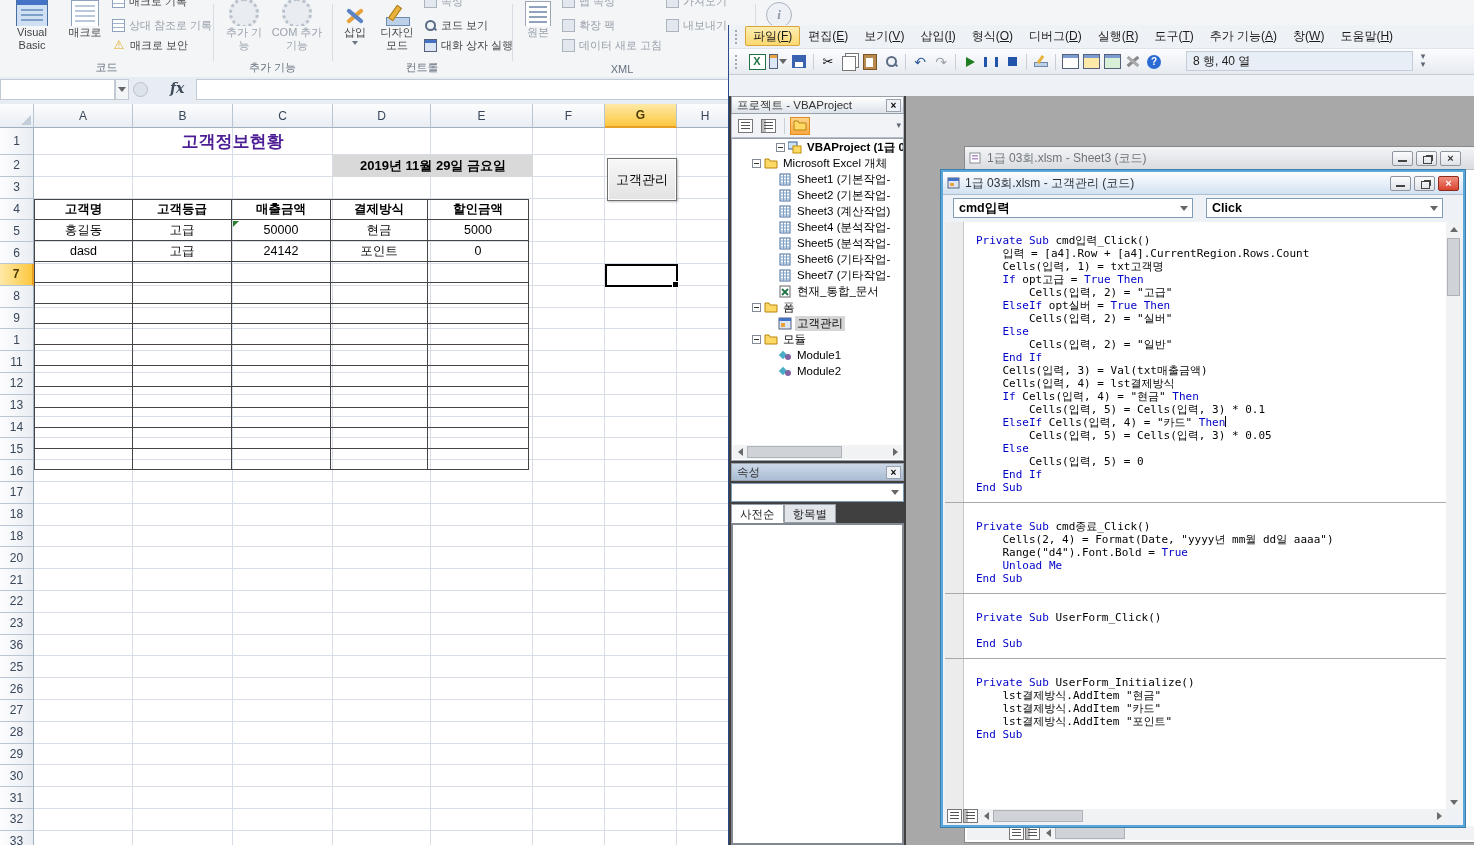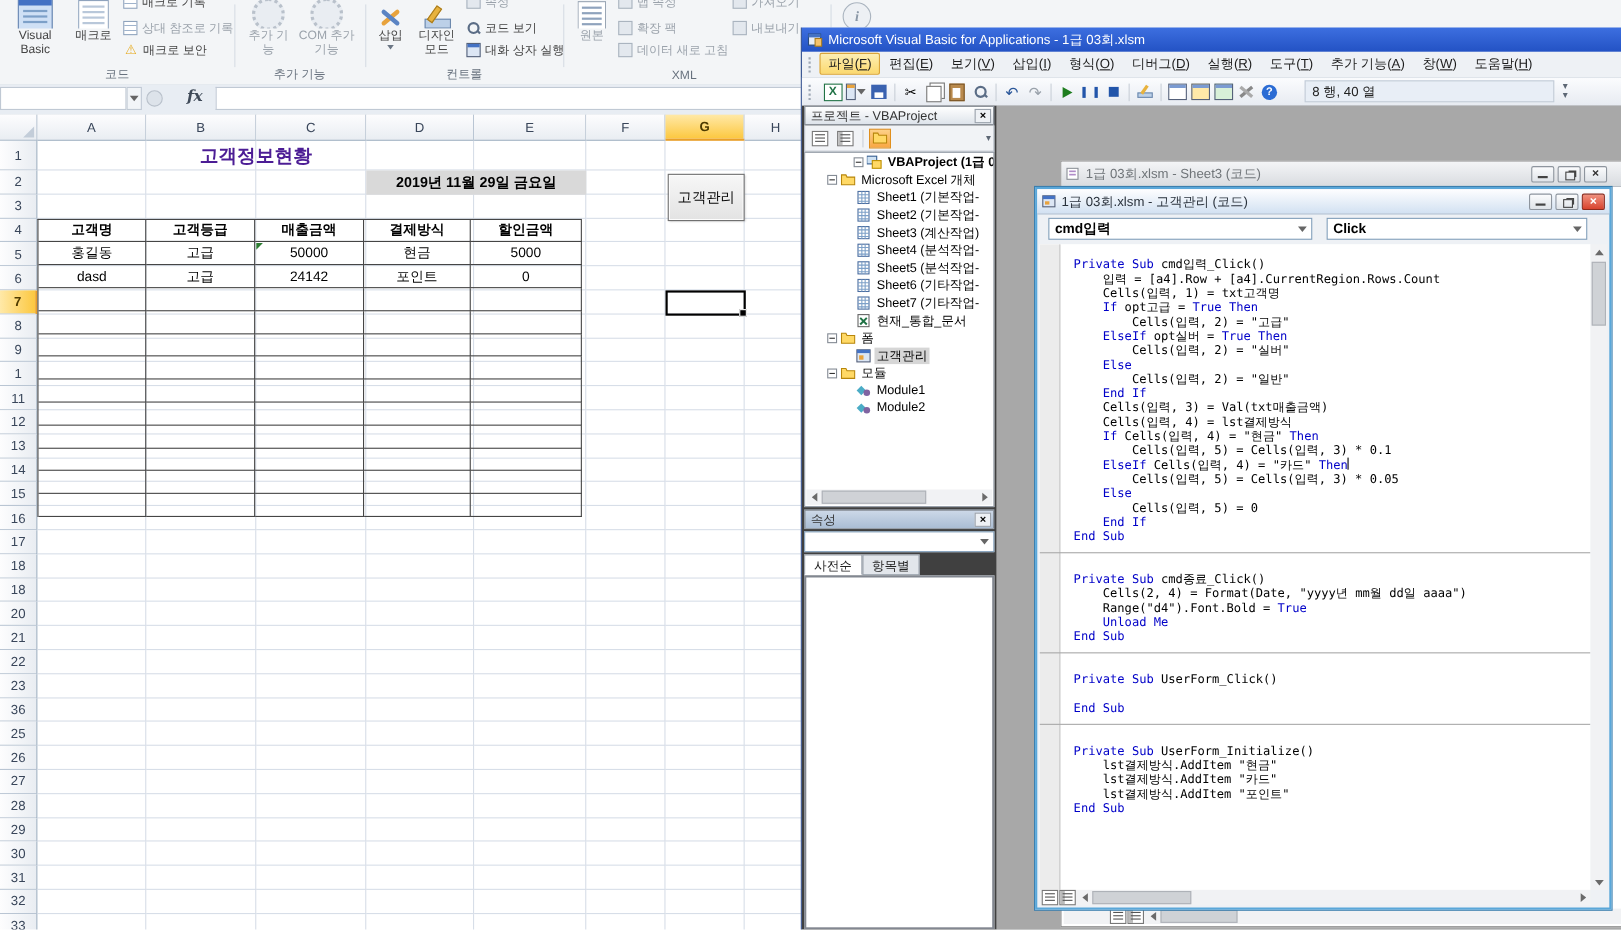--- a/index.html
+++ b/index.html
@@ -766,28 +766,20 @@
           </div>
         </div>
         <div class="sel-cell" style="left: 605px; top: 160px; width: 73px; height: 22.8px;">
           <div class="sel-handle"></div>
         </div>
       </div>
   </div>
 </div>
 
 <div class="vba">
-  <div class="vba-title">
-    <svg width="14" height="14">
-        <rect x="1" y="2" width="11" height="10" fill="#e8eef7" stroke="#274a7d"></rect>
-        <rect x="1" y="2" width="11" height="3" fill="#4472c4"></rect>
-        <rect x="7" y="6" width="6" height="7" fill="#f5c26b" stroke="#a87b1e"></rect>
-      </svg>
-    <span>Microsoft Visual Basic for Applications - 1급 03회.xlsm</span>
-  </div>
   <div class="vba-menu">
     <span class="grip"></span>
     <span id="vbaMenus"><span class="menu-item active">파일(<u>F</u>)</span><span class="menu-item">편집(<u>E</u>)</span><span class="menu-item">보기(<u>V</u>)</span><span class="menu-item">삽입(<u>I</u>)</span><span class="menu-item">형식(<u>O</u>)</span><span class="menu-item">디버그(<u>D</u>)</span><span class="menu-item">실행(<u>R</u>)</span><span class="menu-item">도구(<u>T</u>)</span><span class="menu-item">추가 기능(<u>A</u>)</span><span class="menu-item">창(<u>W</u>)</span><span class="menu-item">도움말(<u>H</u>)</span></span>
   </div>
   <div class="vba-toolbar">
     <span class="grip"></span>
     <span id="vbaToolbar" style="display:flex;align-items:center;gap:3px">
         <span class="tico">
           <span class="i-excel">X</span>
         </span>

